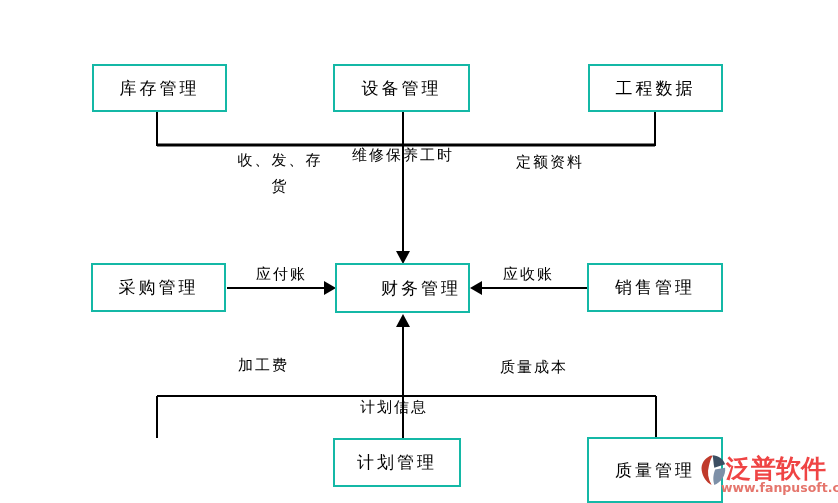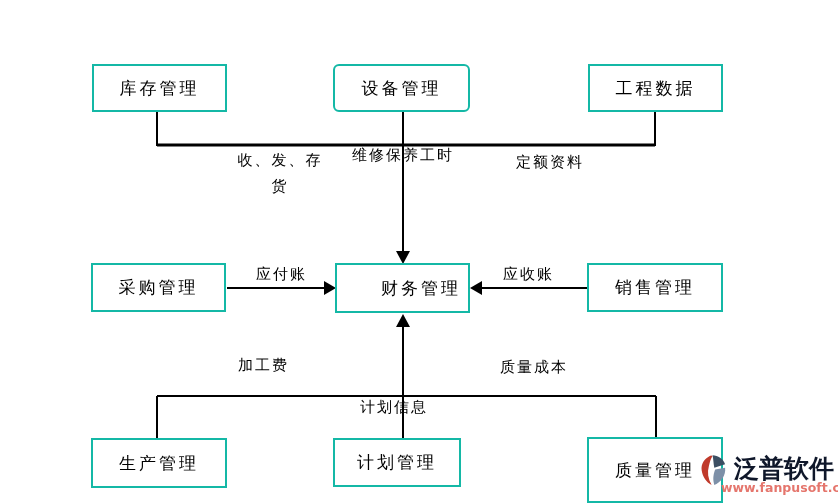--- a/index.html
+++ b/index.html
@@ -25,21 +25,21 @@
     border: 2px solid #14b8a6;
     background: #fff;
     display: flex;
     align-items: center;
     justify-content: center;
     font-size: 17px;
     letter-spacing: 3px;
     white-space: nowrap;
   }
   .node-inventory   { left: 92px;  top: 64px; }
-  .node-equipment   { left: 333px; top: 64px; width: 137px; border-radius: 6px; }
+  .node-equipment   { left: 333px; top: 64px; width: 137px; }
   .node-engineering { left: 588px; top: 64px; }
   .node-purchase    { left: 91px;  top: 263px; height: 49px; }
   .node-finance     { left: 335px; top: 263px; height: 50px; padding-left: 37px; }
   .node-sales       { left: 587px; top: 263px; width: 136px; height: 49px; }
   .node-production  { left: 91px;  top: 438px; width: 136px; height: 50px; }
   .node-planning    { left: 333px; top: 438px; width: 128px; height: 49px; }
   .node-quality     { left: 587px; top: 437px; width: 136px; height: 66px; }
 
   .elabel {
     position: absolute;
@@ -107,21 +107,20 @@
       <polygon points="396,327 410,327 403,314"></polygon>
     </g>
   </svg>
 
   <div class="node node-inventory">库存管理</div>
   <div class="node node-equipment">设备管理</div>
   <div class="node node-engineering">工程数据</div>
   <div class="node node-purchase">采购管理</div>
   <div class="node node-finance">财务管理</div>
   <div class="node node-sales">销售管理</div>
-  <div class="node node-production">生产管理</div>
   <div class="node node-planning">计划管理</div>
   <div class="node node-quality">质量管理</div>
 
   <div class="elabel lbl-inventory-flow">
     <span class="line1">收、发、存</span>
     <span class="line2">货</span>
   </div>
   <div class="elabel lbl-maintenance">维修保养工时</div>
   <div class="elabel lbl-quota">定额资料</div>
   <div class="elabel lbl-payable">应付账</div>
@@ -129,17 +128,17 @@
   <div class="elabel lbl-processing">加工费</div>
   <div class="elabel lbl-quality-cost">质量成本</div>
   <div class="elabel lbl-plan-info">计划信息</div>
 
   <div class="watermark">
     <svg class="wm-icon" width="27" height="31" viewBox="0 0 30 34" xmlns="http://www.w3.org/2000/svg">
       <path fill="#3c4f63" d="M15 0 C21 0 27 4 29 10 L17 14 C16 9 16 4 15 0 Z"></path>
       <path fill="#7d90a8" d="M29 14 C30 22 25 30 17 33 C15 27 16 21 18 16 Z"></path>
       <path fill="#c03a2b" d="M12 1 C6 4 2 10 3 17 C4 24 8 30 14 33 C10 26 9 19 11 12 C12 8 13 4 15 1 C14 0 13 0 12 1 Z"></path>
     </svg>
-    <div class="wm-brand" style="color: #0f172a; margin-left: 8px;">泛普软件</div>
+    <div class="wm-brand" style="color: #ef4444;">泛普软件</div>
     <div class="wm-url" style="color: rgb(229, 118, 109);">www.fanpusoft.com</div>
   </div>
 
 </div>
 
 </body></html>

